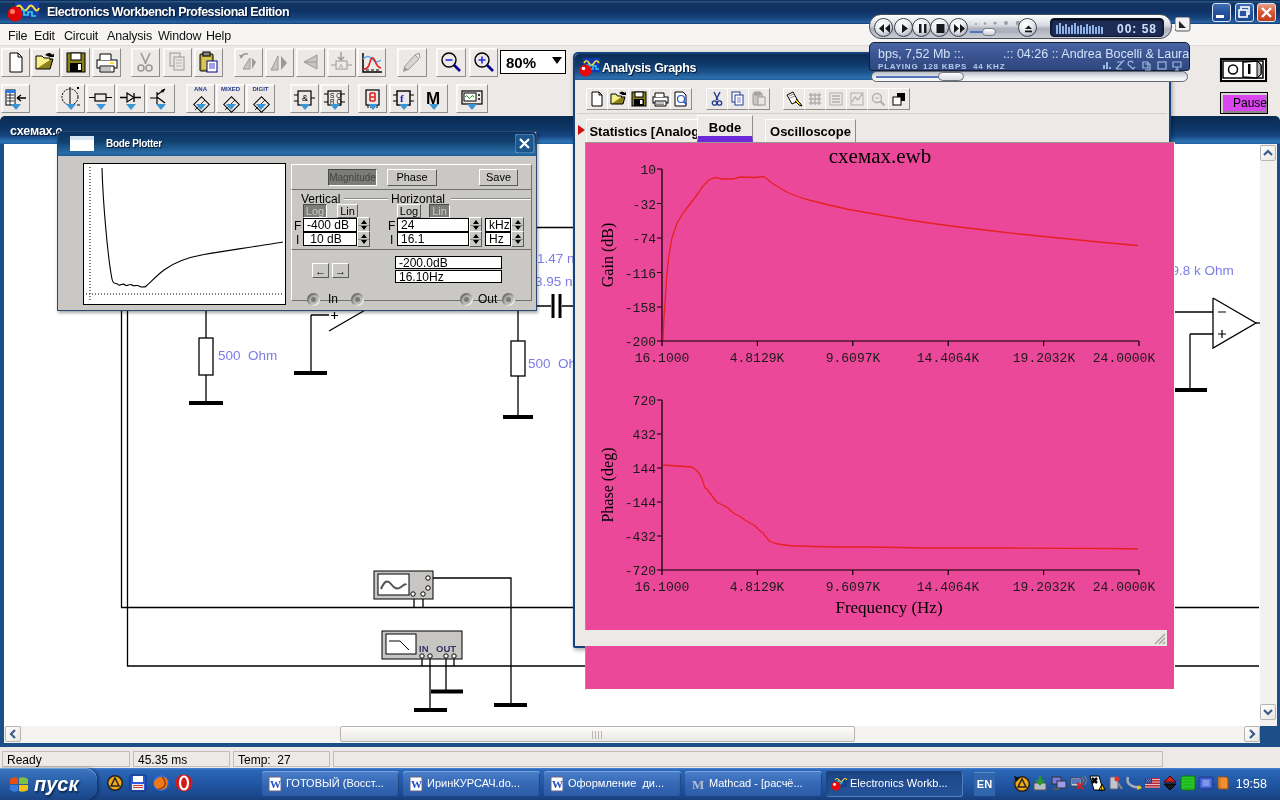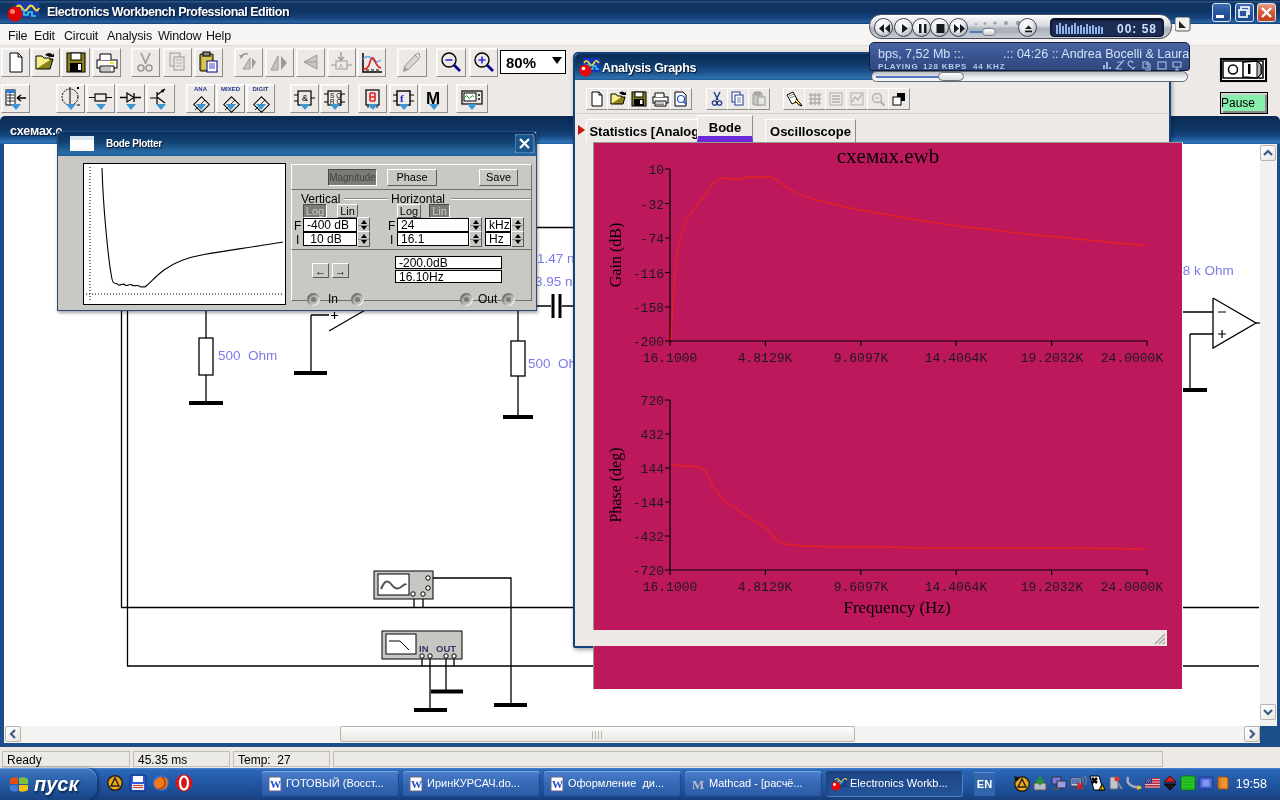--- a/index.html
+++ b/index.html
@@ -17,21 +17,21 @@
 #menubar span{position:absolute;top:5px;font-size:12.5px;color:#111;letter-spacing:-0.2px}
 
 #tb1{left:0;top:46px;width:1280px;height:38px;background:#ece9e6}
 #tb2{left:0;top:84px;width:1280px;height:32px;background:#ece9e6}
 .tbtn{position:absolute;background:#ece9e6;border-top:1px solid #fdfdfd;border-left:1px solid #fdfdfd;border-right:1px solid #8f8d89;border-bottom:1px solid #8f8d89;box-shadow:inset 1px 1px 0 #f8f7f5}
 .tbtn svg{position:absolute;left:0;top:0}
 .tri{position:absolute;width:0;height:0;border-left:5px solid transparent;border-right:5px solid transparent;border-top:6px solid #3b97d3;left:50%;margin-left:-5px;bottom:2px}
 .binlab{position:absolute;top:1px;width:100%;text-align:center;font-size:6px;font-weight:bold;color:#223a8c;letter-spacing:0}
 
 #pwr{left:1220px;top:58px;width:47px;height:24px;background:#fff;border:2px solid #000;box-shadow:0 0 0 1px #ddd}
-#pause{left:1220px;top:92px;width:48px;height:22px;background:#86efac;border:1px solid #000;box-shadow:inset 2px 2px 0 #d8d6d2,inset -2px -2px 0 #8a8884;font-size:12px;color:#000;text-align:left;line-height:20px}
+#pause{left:1220px;top:92px;width:48px;height:22px;background:#d946ef;border:1px solid #000;box-shadow:inset 2px 2px 0 #d8d6d2,inset -2px -2px 0 #8a8884;font-size:12px;color:#000;text-align:right;line-height:20px}
 
 #cwin{left:0;top:116px;width:1280px;height:631px}
 #ctitle{position:absolute;left:0;top:0;width:1280px;height:28px;border-radius:5px 5px 0 0;background:linear-gradient(180deg,#0a2a52 0%,#0e3766 45%,#15447f 70%,#2e74b5 92%,#2161a2 100%)}
 #ctitle span{position:absolute;left:10px;top:8px;color:#fff;font-weight:bold;font-size:12.5px;letter-spacing:-0.3px;text-shadow:1px 1px 1px #04122a}
 #cframe{position:absolute;left:0;top:28px;width:1280px;height:603px;background:#1c4e87;border-radius:0}
 #canvas{position:absolute;left:4px;top:28px;width:1256px;height:582px;background:#fff;overflow:hidden}
 #vscroll{position:absolute;left:1260px;top:28px;width:17px;height:582px;background:#f2f1ef}
 #hscroll{position:absolute;left:4px;top:610px;width:1256px;height:17px;background:#f4f3f1}
 .sbtn{position:absolute;background:linear-gradient(135deg,#ffffff,#e8e6e2);border:1px solid #b8b5b0;border-radius:2px;color:#3a5a86;font-weight:bold;text-align:center}
 .sthumb{position:absolute;background:linear-gradient(180deg,#fdfdfd,#e9e7e3);border:1px solid #b8b5b0;border-radius:2px}
@@ -62,21 +62,21 @@
 .term{position:absolute;width:13px;height:13px;border-radius:50%;background:#b8b7b3;box-shadow:inset 1.5px 1.5px 2px #6a6a66,inset -1px -1px 1px #f5f5f2}
 .term:before{content:"";position:absolute;left:4px;top:4px;width:5px;height:5px;border-radius:50%;background:#7a7a76}
 
 #awin{left:573px;top:52px;width:598px;height:596px;background:#ece9e6;border:2px solid #16427c;border-radius:5px 5px 2px 2px;box-shadow:1px 2px 4px rgba(0,0,0,.35)}
 #atitle{position:absolute;left:0;top:0;width:594px;height:26px;border-radius:4px 4px 0 0;background:linear-gradient(180deg,#0a2c55 0%,#0f3a6b 40%,#1c538c 70%,#2d6fad 92%,#1f5d99 100%)}
 #atitle span{position:absolute;left:27px;top:7px;color:#fff;font-weight:bold;font-size:12.5px;letter-spacing:-0.3px;text-shadow:1px 1px 1px #04122a}
 #atoolbar{position:absolute;left:2px;top:26px;width:590px;height:34px;background:#ece9e6;border-bottom:1px solid #d4d1cc}
 .abtn{position:absolute;top:8px;width:22px;height:22px;background:#ece9e6;border-top:1px solid #fff;border-left:1px solid #fff;border-right:1px solid #8f8d89;border-bottom:1px solid #8f8d89}
 #atabs{position:absolute;left:2px;top:60px;width:590px;height:28px;background:#ece9e6}
 .tab{position:absolute;background:#ece9e6;border-top:1px solid #fff;border-left:1px solid #fff;border-right:1px solid #8f8d89;font-weight:bold;font-size:13px;color:#000;text-align:center;white-space:nowrap}
-#gpane{position:absolute;left:18px;top:88px;width:590px;height:548px;background:#be185d;border:1px solid #9a978f;border-right:1px solid #fff;border-bottom:1px solid #fff}
+#gpane{position:absolute;left:10px;top:88px;width:590px;height:548px;background:#ec4899;border:1px solid #9a978f;border-right:1px solid #fff;border-bottom:1px solid #fff}
 #astatus{position:absolute;left:2px;top:576px;width:590px;height:16px;background:#ece9e6}
 
 #player{left:869px;top:14px;width:322px;height:68px}
 #pbar{position:absolute;left:0;top:0;width:303px;height:25px;border-radius:12px;background:linear-gradient(180deg,#fdfdfd 0%,#d8dbe0 45%,#aab0bb 60%,#c8ccd4 100%);border:1px solid #4a4f58;box-shadow:inset 0 1px 0 #fff}
 #pinfo{position:absolute;left:0;top:28px;width:321px;height:29px;border-radius:5px 5px 3px 3px;background:linear-gradient(180deg,#4a66a2 0%,#3a5491 45%,#30477e 100%);border:1px solid #101f40}
 #pprog{position:absolute;left:2px;top:57px;width:317px;height:11px;border-radius:6px;background:linear-gradient(180deg,#b8bcc4 0%,#eceef2 60%,#f8f9fb 100%);border:1px solid #62666e}
 .pbtn{position:absolute;top:3px;width:19px;height:19px;border-radius:50%;background:radial-gradient(circle at 40% 35%,#ffffff 0%,#e8eaee 45%,#b0b6c0 75%,#888e9a 100%);border:1px solid #3f444d;box-shadow:inset 0 1px 1px #fff}
 .pglyph{position:absolute;width:100%;text-align:center;font-size:8px;top:4.5px;color:#15181d;font-weight:bold}
 #pdisp{position:absolute;left:180px;top:3px;width:114px;height:19px;border-radius:4px;background:#1d2c55;border:1px solid #0c1630;box-shadow:inset 0 1px 2px #000}
 #ptime{position:absolute;right:6px;top:3px;color:#cfe2ff;font-size:12px;font-weight:bold;letter-spacing:1px}

